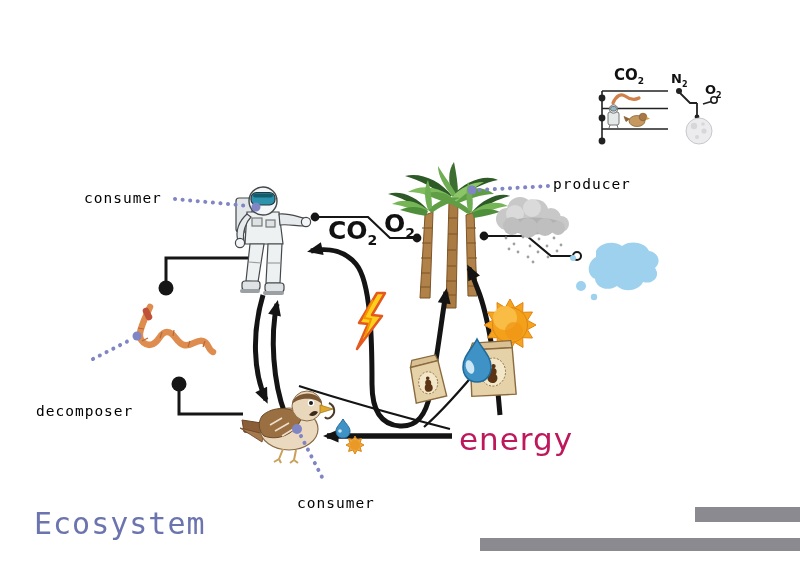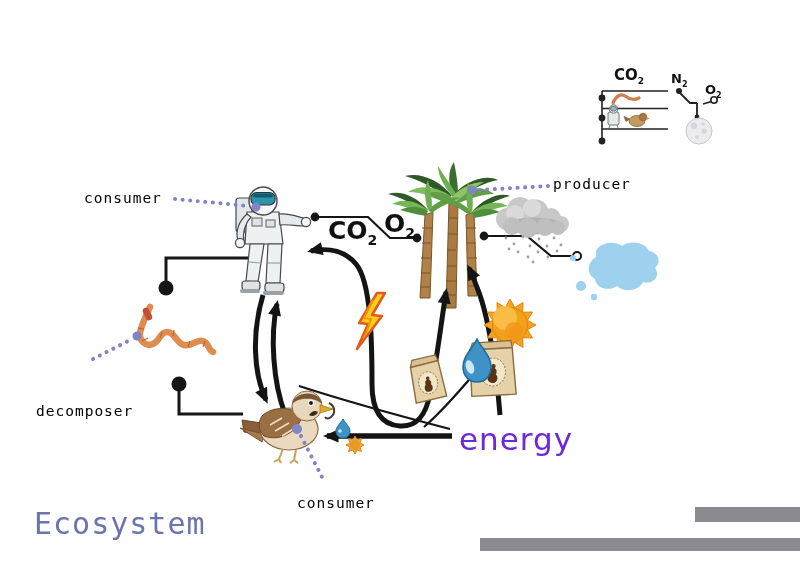--- a/index.html
+++ b/index.html
@@ -12,21 +12,21 @@
   .logo{left:176px;top:52px;font-size:52px;font-weight:bold;letter-spacing:13px;color:#0b0b0d;
         text-shadow:-3px 3px 0 #2e2eb8;}
   .gas-big{font-weight:bold;color:#111;font-size:25px;}
   .gas-big sub{font-size:14px;font-weight:bold;}
   .gas-small{font-weight:bold;color:#111;font-size:15px;}
   .gas-small sub{font-size:9px;font-weight:bold;}
   .gas-tiny{font-weight:bold;color:#111;font-size:13px;}
   .gas-tiny sub{font-size:8px;font-weight:bold;}
   .plabel{font-family:"DejaVu Sans Mono",monospace;font-size:14.5px;letter-spacing:1px;
           color:#000000;}
-  .energy{font-size:31px;color:#6d28d9;letter-spacing:1px;}
+  .energy{font-size:31px;color:#be185d;letter-spacing:1px;}
   .footer-title{font-family:"DejaVu Sans Mono",monospace;font-size:30px;letter-spacing:1px;
           color:#6b74ae;}
   .bar{background:#8a8a90;}
 </style>
 </head>
 <body>
 
 <div class="canvas">
 
 <svg class="layer" width="800" height="567" viewBox="0 0 800 567">

